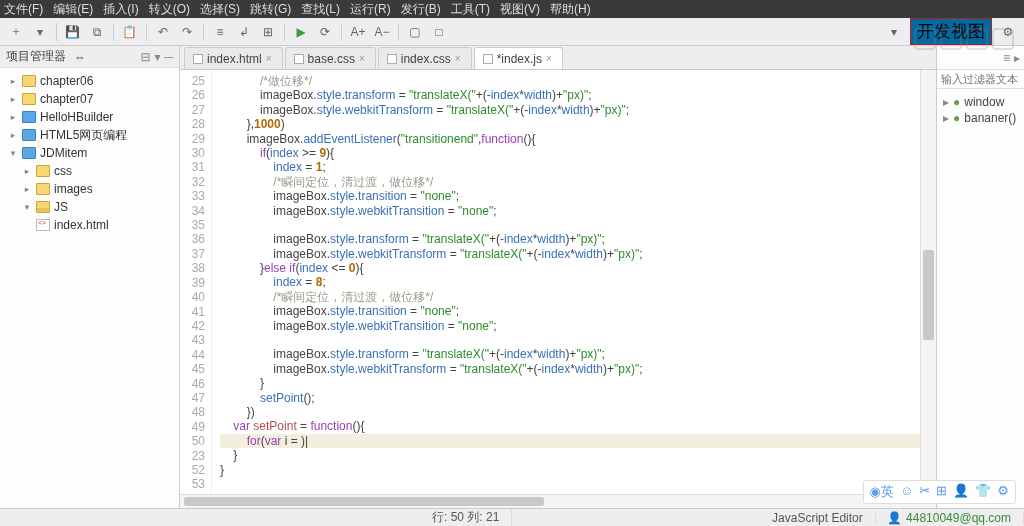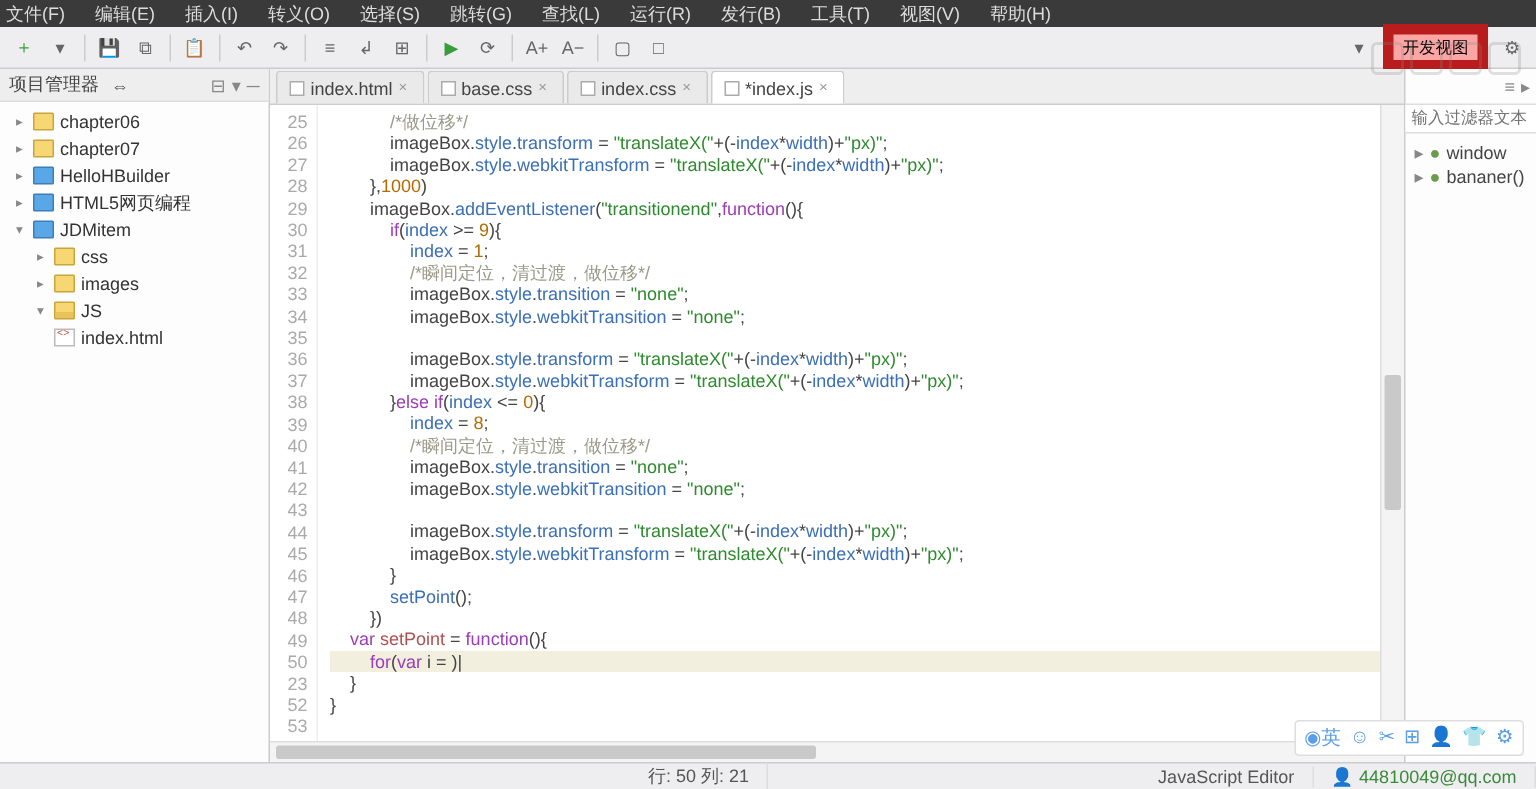--- a/index.html
+++ b/index.html
@@ -1,24 +1,24 @@
 <!DOCTYPE html>
 <html><head>
 <meta charset="utf-8">
 <style>
 * { margin:0; padding:0; box-sizing:border-box; font-family:"Microsoft YaHei",Tahoma,sans-serif; font-size:12px; }
 html,body { width:1024px; height:526px; overflow:hidden; background:#f0f0f0; }
-.menubar { height:18px; background:#3a3a3a; color:#ddd; display:flex; align-items:center; padding:0 4px; gap:20px; font-size:11px; }
+.menubar { height:18px; background:#3a3a3a; color:#ddd; display:flex; align-items:center; padding:0 4px; gap:10px; font-size:11px; }
 .menubar span { cursor:default; }
 .toolbar { height:28px; background:#eeeef0; border-bottom:1px solid #ccc; display:flex; align-items:center; padding:0 6px; gap:4px; }
 .tb-ico { width:20px; height:20px; display:flex; align-items:center; justify-content:center; color:#666; border-radius:3px; }
 .tb-sep { width:1px; height:18px; background:#ccc; margin:0 2px; }
 .tb-search { margin-left:auto; display:flex; align-items:center; gap:6px; }
 .tb-search input { width:220px; height:20px; border:1px solid #bbb; padding:0 6px; font-size:11px; }
-.devview { border:7px solid #b91c1c; padding:1px 6px; font-size:11px; background:#fca5a5; }
+.devview { border:1px solid #b91c1c; padding:1px 6px; font-size:17px; background:#0369a1; }
 .watermark { position:absolute; right:10px; top:28px; display:flex; gap:4px; opacity:.25; }
 .watermark div { width:22px; height:22px; border:2px solid #888; border-radius:4px; }
 .main { display:flex; height:calc(100% - 18px - 28px - 18px); }
 .left { width:180px; border-right:1px solid #ccc; display:flex; flex-direction:column; background:#fdfdfd; }
 .panel-hd { height:22px; background:#eee; border-bottom:1px solid #ddd; display:flex; align-items:center; padding:0 6px; font-size:11px; color:#444; gap:8px; }
 .panel-hd .sp { margin-left:auto; display:flex; gap:4px; color:#888; }
 .tree { flex:1; overflow:auto; padding:4px 0; }
 .tree-item { display:flex; align-items:center; height:18px; padding-left:8px; gap:4px; color:#333; white-space:nowrap; }
 .tree-item.d1 { padding-left:8px; } .tree-item.d2 { padding-left:22px; } .tree-item.d3 { padding-left:36px; }
 .tree-item.sel { background:#bfe3bf; }
@@ -50,21 +50,21 @@
 .right .hd { height:24px; border-bottom:1px solid #ddd; display:flex; align-items:center; justify-content:flex-end; padding:0 4px; gap:4px; color:#888; }
 .right input { width:100%; border:none; border-bottom:1px solid #ddd; padding:3px 4px; font-size:11px; color:#888; }
 .outline { padding:4px 6px; color:#444; font-size:11px; }
 .outline div { margin:2px 0; display:flex; align-items:center; gap:4px; }
 .status { height:18px; background:#eeeef0; border-top:1px solid #ccc; display:flex; align-items:center; font-size:11px; color:#555; }
 .status .cell { padding:0 12px; border-right:1px solid #ddd; }
 .status .sp { flex:1; }
 .float-icons { position:absolute; right:8px; bottom:22px; display:flex; gap:6px; background:#fff; border:1px solid #ddd; padding:2px 6px; border-radius:3px; }
 .float-icons span { color:#5a9de8; font-size:13px; }
 
-.s-o { color:#444; } .s-p { color:#3b6fb6; } .s-str { color:#2e8a2e; } .s-num { color:#b36b00; } .s-kw { color:#9b3db5; } .s-cm { color:#9a9a8a; } .s-fn { color:#b05050; }
+.s-o { color:#444; } .s-p { color:#3b6fb6; } .s-str { color:#2e8a2e; } .s-num { color:#b36b00;font-weight:bold; } .s-kw { color:#9b3db5; } .s-cm { color:#9a9a8a; } .s-fn { color:#b05050; }
 </style>
 </head>
 <body>
 
 <div class="menubar" id="menubar">
     <span>文件(F)</span>
     <span>编辑(E)</span>
     <span>插入(I)</span>
     <span>转义(O)</span>
     <span>选择(S)</span>

